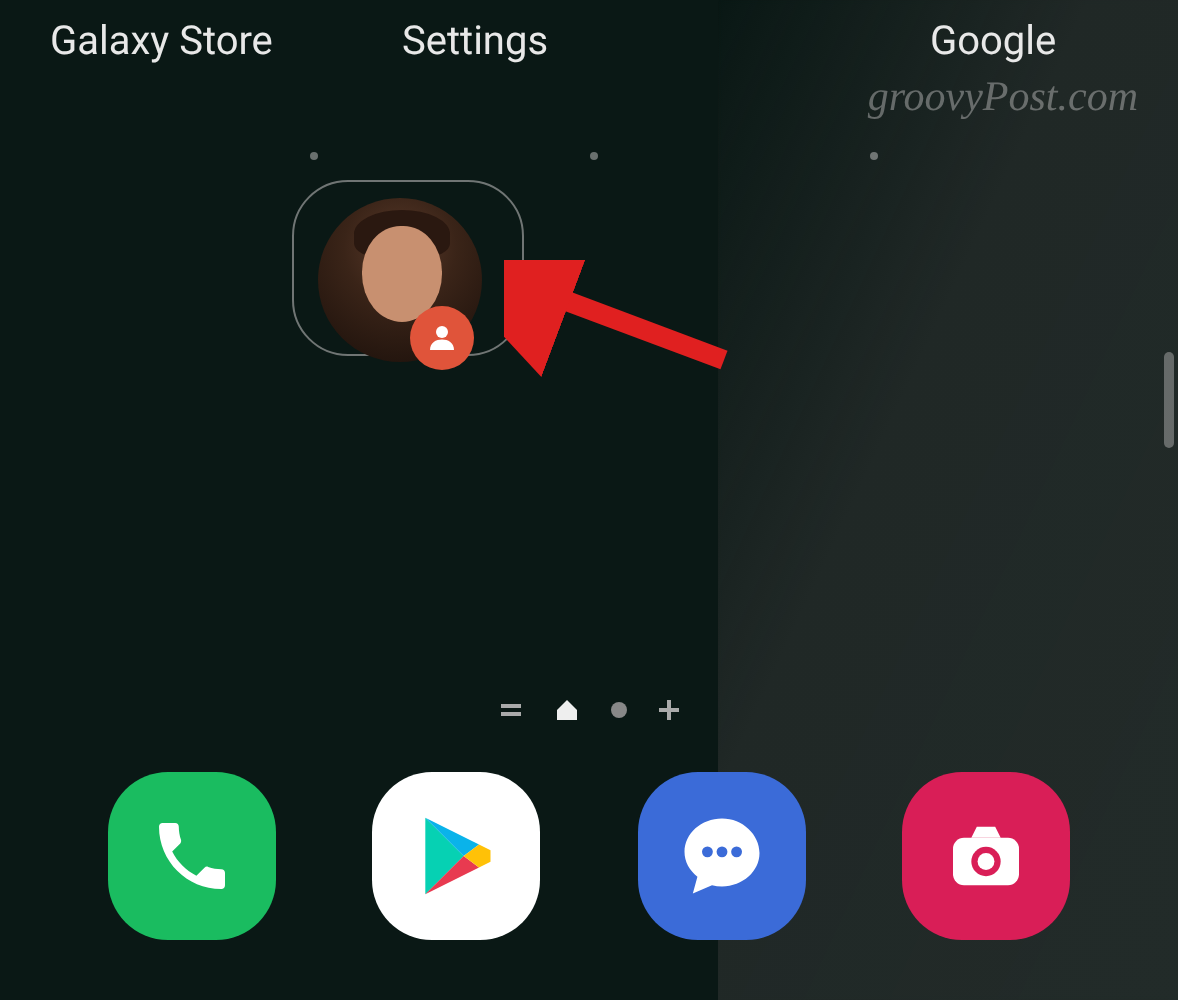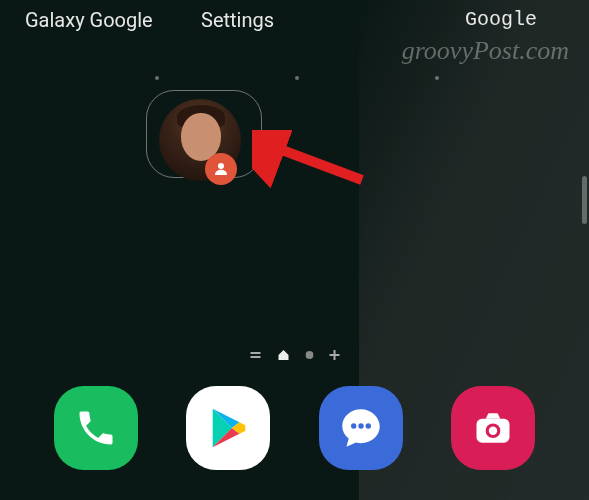--- a/index.html
+++ b/index.html
@@ -27,27 +27,27 @@
       display: flex;
       padding: 0 20px;
     }
     .top-label {
       color: #e8e8e8;
       font-size: 20px;
       font-weight: 400;
     }
     .top-label.galaxy { position: absolute; left: 25px; }
     .top-label.settings { position: absolute; left: 201px; }
-    .top-label.google { position: absolute; left: 465px; font-family: Liberation Mono, monospace; }
+    .top-label.google { position: absolute; left: 465px; }
     .watermark {
       position: absolute;
       top: 36px;
       right: 20px;
       color: rgba(180,180,180,0.5);
-      font-size: 26px;
+      font-size: 21px;
       font-style: italic;
       font-family: Georgia, serif;
     }
     .page-dot {
       position: absolute;
       width: 4px; height: 4px;
       background: rgba(200,200,200,0.5);
       border-radius: 50%;
     }
     .page-dot.d1 { top: 76px; left: 155px; }
@@ -155,21 +155,21 @@
       background: rgba(160,160,160,0.55);
       border-radius: 3px;
     }
   </style>
 </head>
 <body>
 
 <div class="bg-overlay"></div>
 
 <div class="top-labels">
-  <div class="top-label galaxy">Galaxy Google</div>
+  <div class="top-label galaxy">Galaxy Store</div>
   <div class="top-label settings">Settings</div>
   <div class="top-label google">Google</div>
 </div>
 
 <div class="watermark">groovyPost.com</div>
 
 <div class="page-dot d1"></div>
 <div class="page-dot d2"></div>
 <div class="page-dot d3"></div>
 

